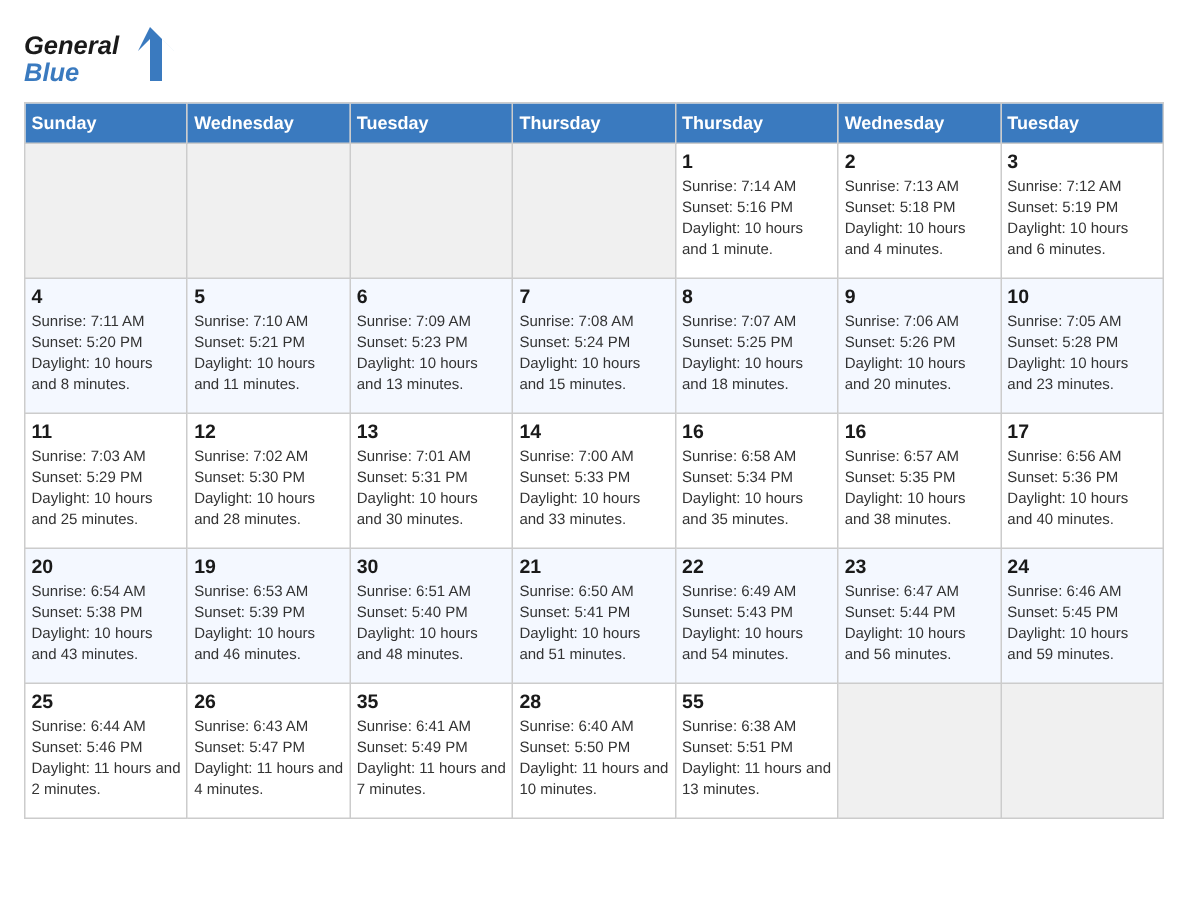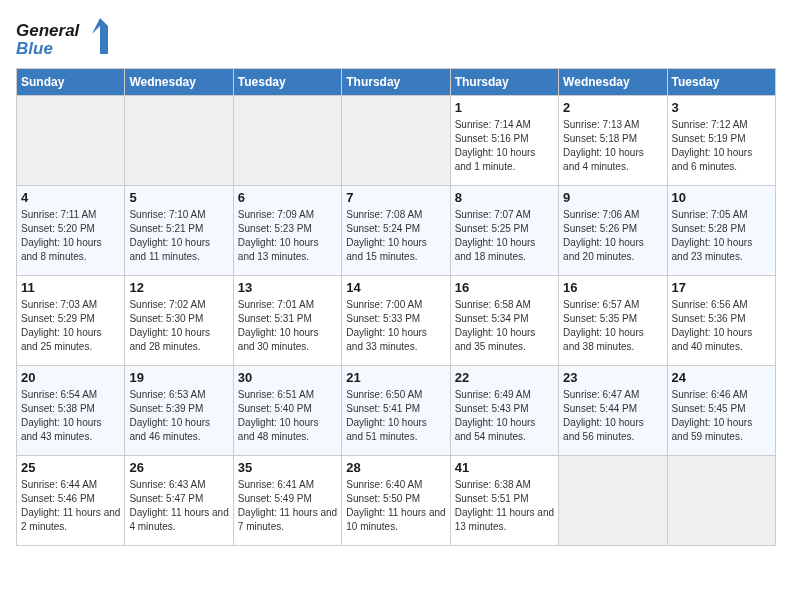--- a/index.html
+++ b/index.html
@@ -282,21 +282,21 @@
           Sunrise: 6:41 AM<br>Sunset: 5:49 PM<br>Daylight: 11 hours and 7 minutes.
         </div>
       </td>
         <td>
         <div class="day-num">28</div>
         <div class="day-info">
           Sunrise: 6:40 AM<br>Sunset: 5:50 PM<br>Daylight: 11 hours and 10 minutes.
         </div>
       </td>
         <td>
-        <div class="day-num">41</div>
+        <div class="day-num">55</div>
         <div class="day-info">
           Sunrise: 6:38 AM<br>Sunset: 5:51 PM<br>Daylight: 11 hours and 13 minutes.
         </div>
       </td>
         <td class="empty"></td>
         <td class="empty"></td>
       </tr>
     </tbody>
 </table>
 

